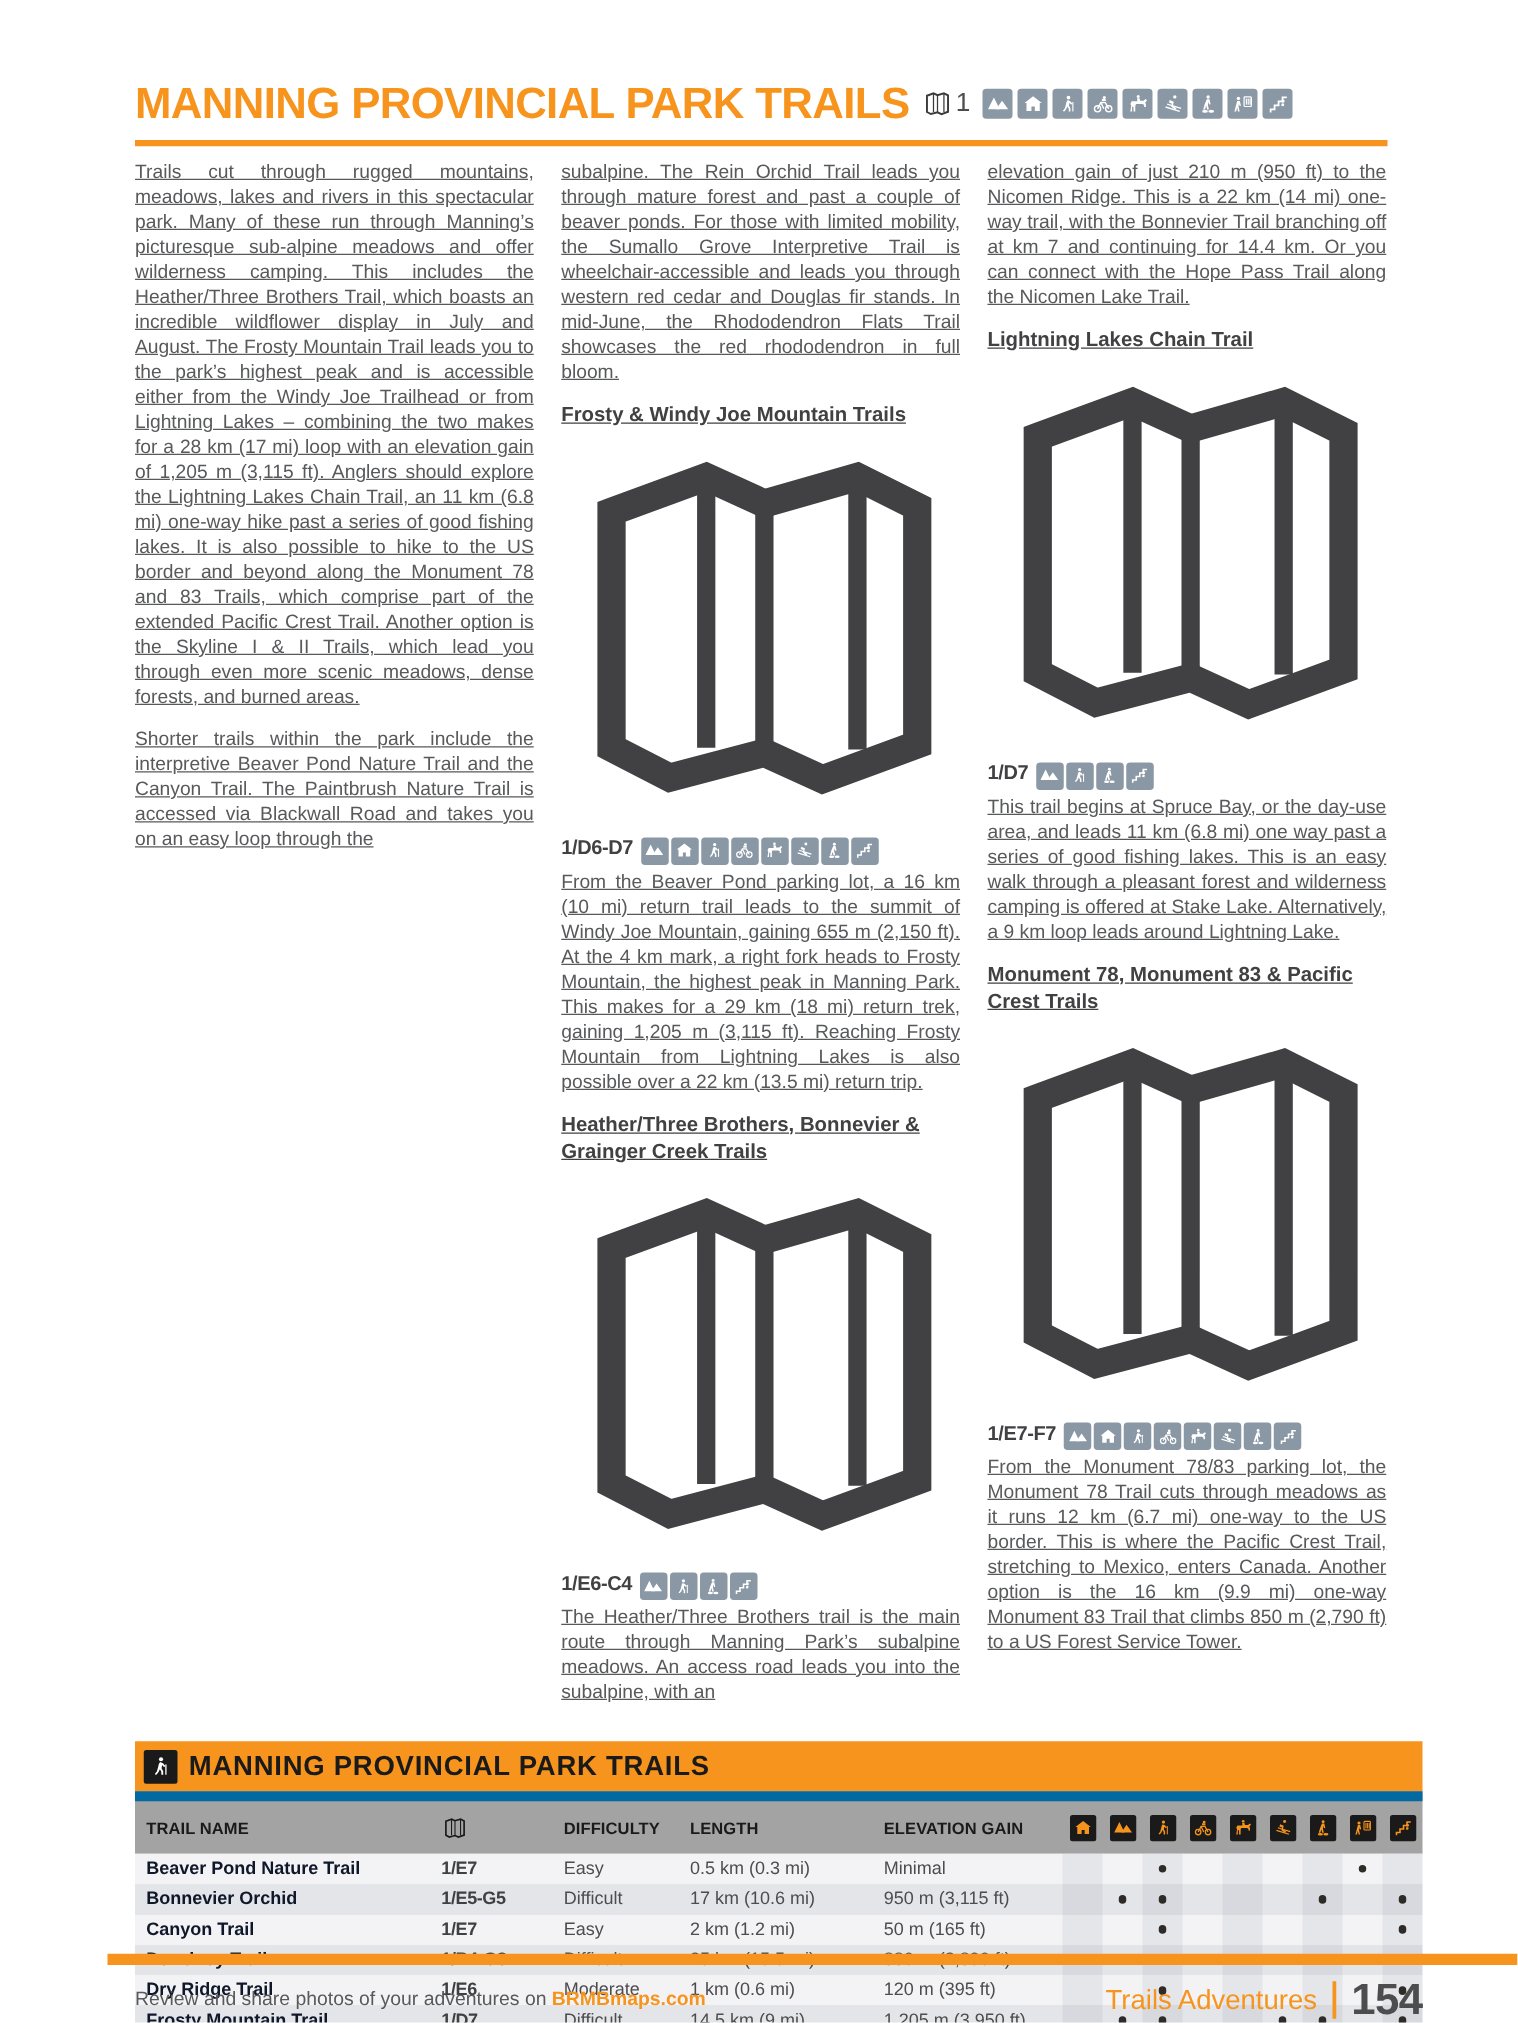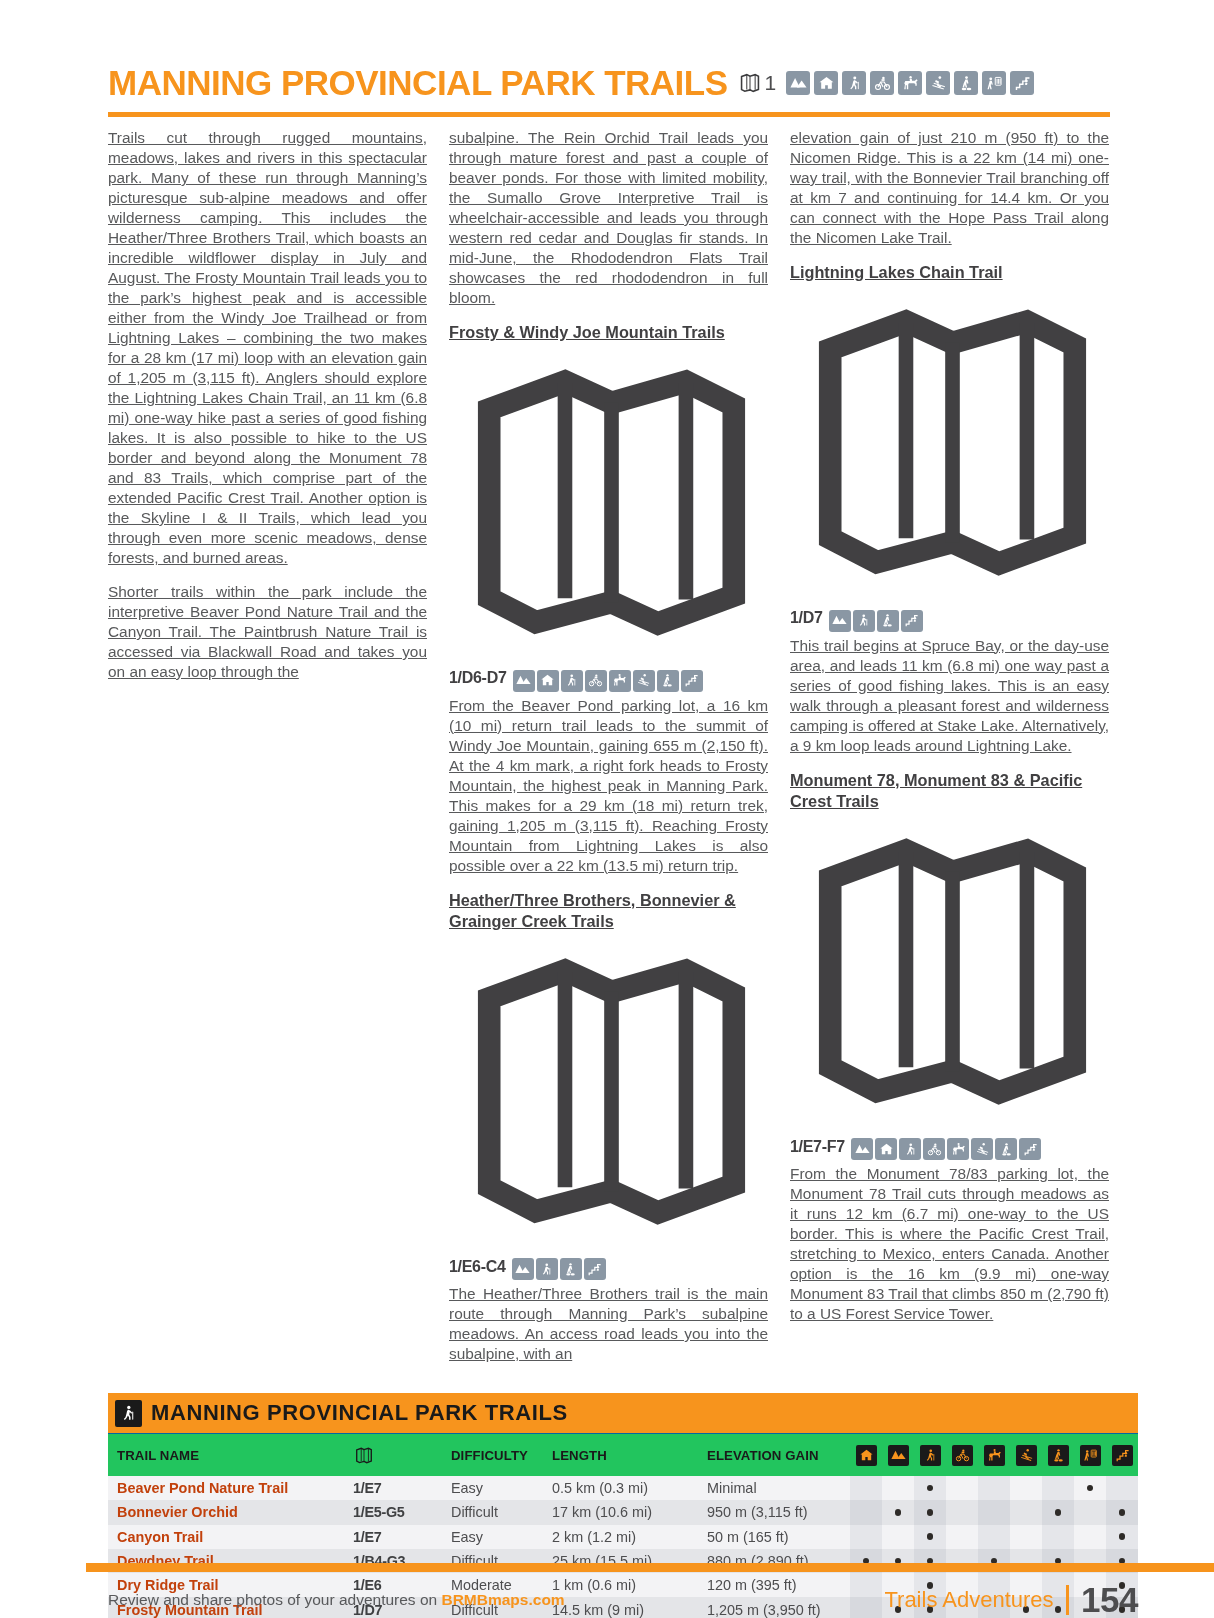--- a/index.html
+++ b/index.html
@@ -31,31 +31,31 @@
   .section-h .chip svg{width:15px;height:15px;}
 
   
   .tbl{margin-top:15px;width:1030px;}
   .tbl-title{height:40px;background:#F7941D;display:flex;align-items:center;gap:9px;padding-left:7px;box-sizing:border-box;}
   .tbl-title-sq{width:27px;height:27px;background:#1A1A1A;border-radius:2px;color:#fff;
     display:flex;align-items:center;justify-content:center;}
   .tbl-title-sq svg{width:19px;height:19px;}
   .tbl-title-text{font-size:22px;font-weight:800;letter-spacing:.6px;color:#1A1A1A;}
   .grid{display:grid;grid-template-columns:245px 98px 101px 155px 143px repeat(9,32px);align-items:center;}
-  .tbl-head{background:#22c55e;height:42px;border-top:1px solid #0369a1;}
+  .tbl-head{background:#a3a3a3;height:42px;border-top:8px solid #0369a1;}
   .tbl-head .lbl{font-size:13.2px;font-weight:800;color:#1A1A1A;letter-spacing:.1px;}
   .pad{padding-left:9px;box-sizing:border-box;}
   .head-map{justify-self:start;color:#1A1A1A;width:22px;height:19px;}
   .head-sq{width:21px;height:21px;background:#1A1A1A;border-radius:2px;color:#F7941D;
     display:flex;align-items:center;justify-content:center;justify-self:center;}
   .head-sq svg{width:15px;height:15px;}
   .row{height:24.3px;font-size:14.4px;color:#4D4D4F;}
   .row:nth-child(odd){background:#F3F3F5;}
   .row:nth-child(even){background:#E4E5E8;}
-  .cell-name{font-weight:700;color:#c2410c;white-space:nowrap;}
+  .cell-name{font-weight:700;color:#0f172a;white-space:nowrap;}
   .cell-map{font-weight:700;letter-spacing:-.3px;color:#3F4042;}
   .icell{height:24.3px;display:flex;align-items:center;justify-content:center;}
   .icell.shade{background:rgba(109,120,138,0.10);}
   .dot{width:6.5px;height:6.5px;border-radius:50%;background:#2E2B28;}
 
   
   .footer-bar{position:absolute;left:86px;right:0;top:1563px;height:9px;background:#F7941D;}
   .footer-line{position:absolute;left:108px;right:76px;top:1580px;display:flex;
     justify-content:space-between;align-items:center;}
   .footer-note{font-size:15.5px;color:#58595B;}

